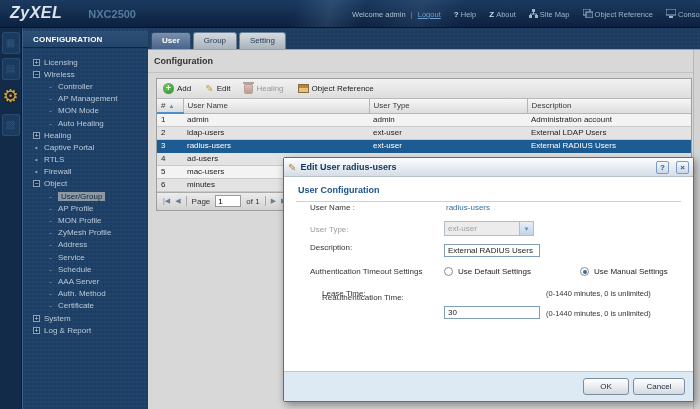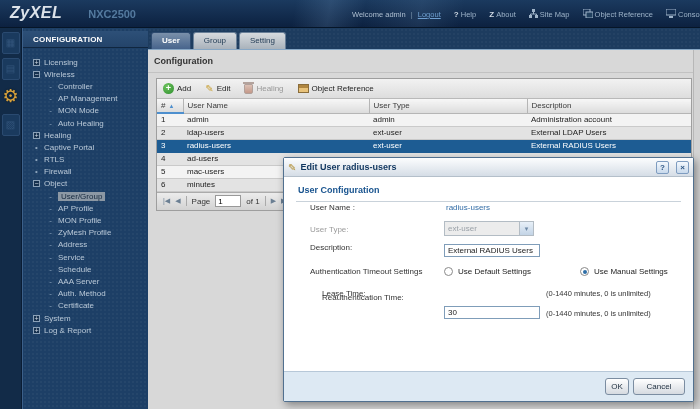--- a/index.html
+++ b/index.html
@@ -167,21 +167,21 @@
   .dhint { position:absolute; left:262px; font-size:7.5px; color:#333; white-space:nowrap; }
   .dfoot {
     position:absolute; left:0; right:0; bottom:0; height:30px;
     background:#dde9f3; border-top:1px solid #b7c8d8;
   }
   .dbtn {
     position:absolute; top:6px; height:17px; border:1px solid #7b8da1; border-radius:3px;
     background:linear-gradient(#ffffff,#d5dae0); color:#1e2e3e; font-size:8px;
     text-align:center; line-height:15px; cursor:pointer;
   }
-  .dbtn.ok { right:64px; width:24px; }
+  .dbtn.ok { right:64px; width:46px; }
   .dbtn.cancel { right:8px; width:52px; }
 </style>
 </head>
 <body>
 
 <div class="top">
   <div class="brand">
     <span class="logo">ZyXEL</span><span class="model">NXC2500</span>
   </div>
   <div class="hlinks">

